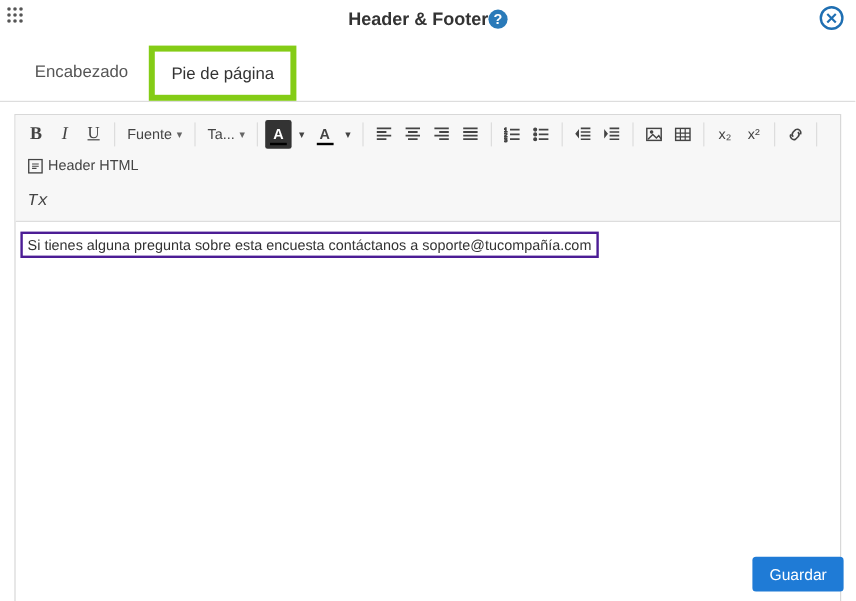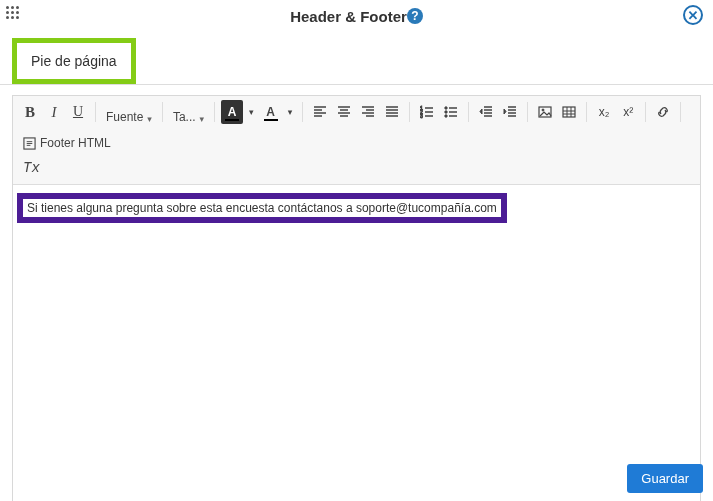--- a/index.html
+++ b/index.html
@@ -86,34 +86,34 @@
     color:#444;
     font-size:12px;
     cursor:pointer;
     border-radius:2px;
   }
   .tb svg { width:14px; height:14px; stroke:#444; fill:#444; }
   .tb.bold { font-weight:bold; font-family: "Times New Roman", serif; font-size:15px; }
   .tb.italic { font-style:italic; font-family: "Times New Roman", serif; font-size:15px; }
   .tb.underline { text-decoration:underline; font-family: "Times New Roman", serif; font-size:14px; }
   .tb-sel {
-    height:24px; display:inline-flex; align-items:flex-end;
+    height:24px; display:inline-flex; align-items:center;
     font-size:12px; color:#444; padding:0 4px; cursor:pointer; gap:4px;
   }
   .tb-sel .caret { font-size:9px; color:#666; }
   .sep { width:1px; height:20px; background:#ddd; margin:0 4px; }
   .content {
     height: 340px;
     padding: 10px 8px;
     font-size:12px;
     color:#333;
     overflow:auto;
   }
   .first-line {
-    border: 6px solid #4c1d95;
+    border: 2px solid #4c1d95;
     display:inline-block;
     padding: 2px 4px;
     margin: -2px -4px;
   }
   .save-btn {
     position:absolute;
     right:10px; bottom:8px;
     background:#1f7bd6;
     color:#fff;
     border:none;
@@ -143,20 +143,23 @@
   <span class="title">
     <span>Header &amp; Footer</span>
     <span class="help-icon">?</span>
   </span>
   <div class="close-btn">
     <span>✕</span>
   </div>
 </div>
 
 <div class="tabs">
+  <div class="tab-wrap">
+      <div class="tab">Encabezado</div>
+    </div>
   <div class="tab-wrap active">
       <div class="tab active">Pie de página</div>
     </div>
 </div>
 
 <div class="editor">
   <div class="toolbar">
     <span class="tb bold">B</span>
     <span class="tb italic">I</span>
     <span class="tb underline">U</span>
@@ -252,21 +255,21 @@
         <svg viewBox="0 0 14 14">
           <path d="M5 9 a3 3 0 0 1 0-4 l2-2 a3 3 0 0 1 4 4 M9 5 a3 3 0 0 1 0 4 l-2 2 a3 3 0 0 1 -4 -4" fill="none" stroke-width="1.3"></path>
         </svg>
       </span>
     <span class="sep"></span>
     <span class="tb-sel">
         <svg viewBox="0 0 14 14" width="13" height="13">
           <rect x="1" y="1" width="12" height="12" fill="none" stroke="#444" stroke-width="1.2"></rect>
           <path d="M4 5h6M4 7h6M4 9h4" stroke="#444" stroke-width="1" fill="none"></path>
         </svg>
-        <span>Footer HTML</span>
+        <span>Header HTML</span>
       </span>
     <div style="flex-basis:100%; height:2px;"></div>
     <span class="tb" style="font-style:italic; font-family:Liberation Mono, monospace; font-size:14px;">
         <span>Tx</span>
       </span>
   </div>
   <div class="content">
     <span class="first-line">Si tienes alguna pregunta sobre esta encuesta contáctanos a soporte@tucompañía.com</span>
   </div>
 </div>

